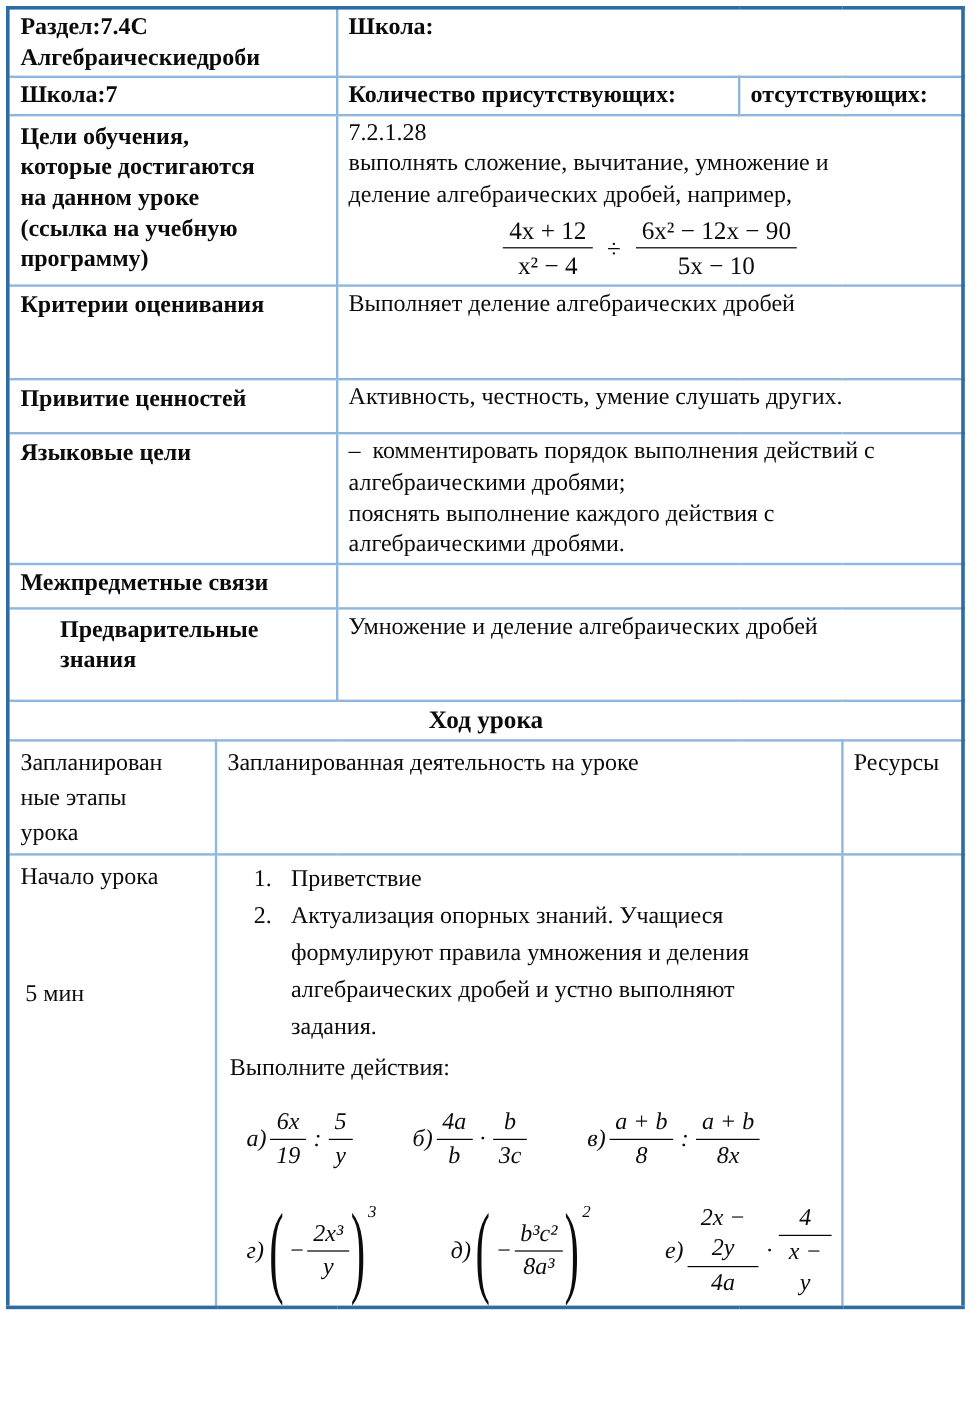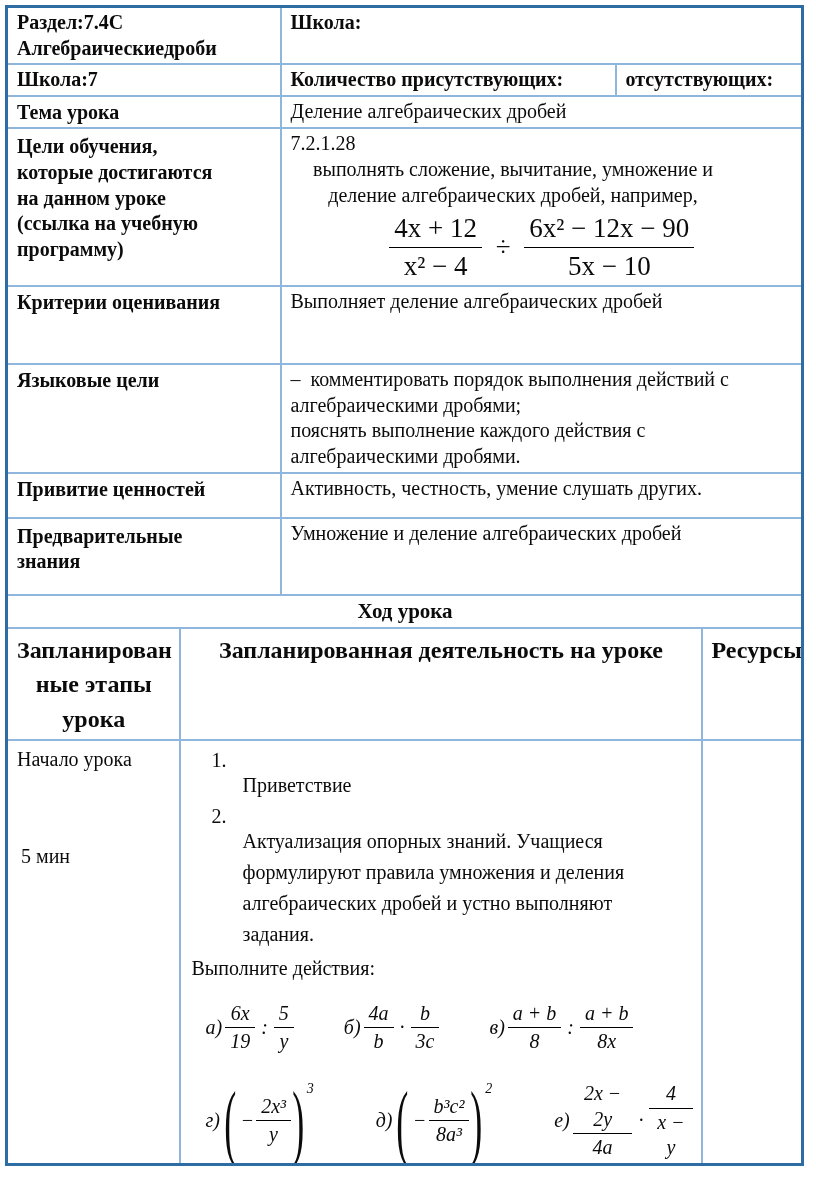--- a/index.html
+++ b/index.html
@@ -22,37 +22,37 @@
     padding:2px 8px 2px 9px;
     font-size:20px;
     line-height:1.28;
     background:#ffffff;
     overflow:hidden;
   }
   tr.lastrow td{border-bottom:3px solid #2e6da4;}
   .b{font-weight:bold;}
   .lab{font-weight:bold;padding-top:3px;}
   .lab-narrow{max-width:205px;}
-  .lab-narrow2{max-width:168px;}
-  .goal-text{max-width:445px;text-align:center;}
+  .lab-narrow2{max-width:168px;margin-left:33px;}
+  .goal-text{max-width:445px;}
   
   .frac{display:inline-block;vertical-align:middle;text-align:center;}
   .frac .fn{display:block;border-bottom:1.6px solid #000;padding:0 5px 1px;}
   .frac .fd{display:block;padding:1px 5px 0;}
-  .mf{ text-align:center;font-size:27px;margin-top:3px;font-style:normal;}
+  .mf{ text-align:center;font-size:21px;margin-top:3px;font-style:normal;}
   .mf .op{display:inline-block;vertical-align:middle;padding:0 7px;}
   
   .hod-title{font-weight:bold;text-align:center;font-size:21px;padding-top:2px;}
-  .hc{font-weight:bold;text-align:center;padding-top:4px;font-size:24px;line-height:1.45;}
+  .hc{font-weight:normal;padding-top:4px;font-size:20px;line-height:1.45;}
   .stage-name{padding-top:4px;}
   .stage-time{margin-top:72px;padding-left:4px;}
   .alist{margin:2px 0 0 22px;line-height:1.55;}
   .aitem{display:flex;}
   .aitem .anum{width:31px;flex:none;}
-  .aitem .atext{flex:1;max-width:402px;margin-top:25px;}
+  .aitem .atext{flex:1;max-width:402px;}
   .prompt{margin:3px 0 0 2px;line-height:1.5;}
   
   .ex{display:inline-flex;align-items:center;font-style:italic;font-size:20px;}
   .ex .exlabel{margin-right:3px;}
   .ex .op{padding:0 6px;}
   .ex-row1{display:flex;align-items:center;gap:50px;margin:18px 0 0 16px;}
   .ex-row2{display:flex;align-items:center;gap:62px;margin:26px 0 0 16px;}
   .bigparen{
     display:inline-block;font-style:normal;font-weight:400;
     font-size:38px;line-height:0.9;
@@ -85,24 +85,20 @@
     <td colspan="3" class="b">Школа:</td>
   </tr>
 
 
   <tr style="height:27px">
     <td colspan="2" class="b">Школа:7</td>
     <td class="b">Количество присутствующих:</td>
     <td colspan="2" class="b">отсутствующих:</td>
   </tr>
 
-  <tr style="height:25px">
-    <td colspan="2" class="lab">Тема урока</td>
-    <td colspan="3">Деление алгебраических дробей</td>
-  </tr>
 
 
   <tr style="height:132px">
     <td colspan="2">
       <div class="lab lab-narrow">Цели обучения, которые достигаются на данном уроке (ссылка на учебную программу)</div>
     </td>
     <td colspan="3">
       <div>7.2.1.28</div>
       <div class="goal-text">выполнять сложение, вычитание, умножение и деление алгебраических дробей, например,</div>
       <div class="mf">
@@ -118,33 +114,37 @@
       </div>
     </td>
   </tr>
 
 
   <tr style="height:78px">
     <td colspan="2" class="lab">Критерии оценивания</td>
     <td colspan="3">Выполняет деление алгебраических дробей</td>
   </tr>
 
+  <tr style="height:45px">
+    <td colspan="2" class="lab">Привитие ценностей</td>
+    <td colspan="3">Активность, честность, умение слушать других.</td>
+  </tr>
+
   <tr style="height:101px">
     <td colspan="2" class="lab">Языковые цели</td>
     <td colspan="3">
       <p class="lang-item">–&nbsp;&nbsp;комментировать порядок выполнения действий с алгебраическими дробями;</p>
       <p class="lang-item">пояснять выполнение каждого действия с алгебраическими дробями.</p>
     </td>
   </tr>
 
-  <tr style="height:45px">
-    <td colspan="2" class="lab">Привитие ценностей</td>
-    <td colspan="3">Активность, честность, умение слушать других.</td>
-  </tr>
-
+  <tr style="height:37px">
+    <td colspan="2" class="lab">Межпредметные связи</td>
+    <td colspan="3"></td>
+  </tr>
 
   <tr style="height:77px">
     <td colspan="2">
       <div class="lab lab-narrow2">Предварительные знания</div>
     </td>
     <td colspan="3">Умножение и деление алгебраических дробей</td>
   </tr>
 
   <tr style="height:30px">
     <td colspan="5" class="hod-title">Ход урока</td>

